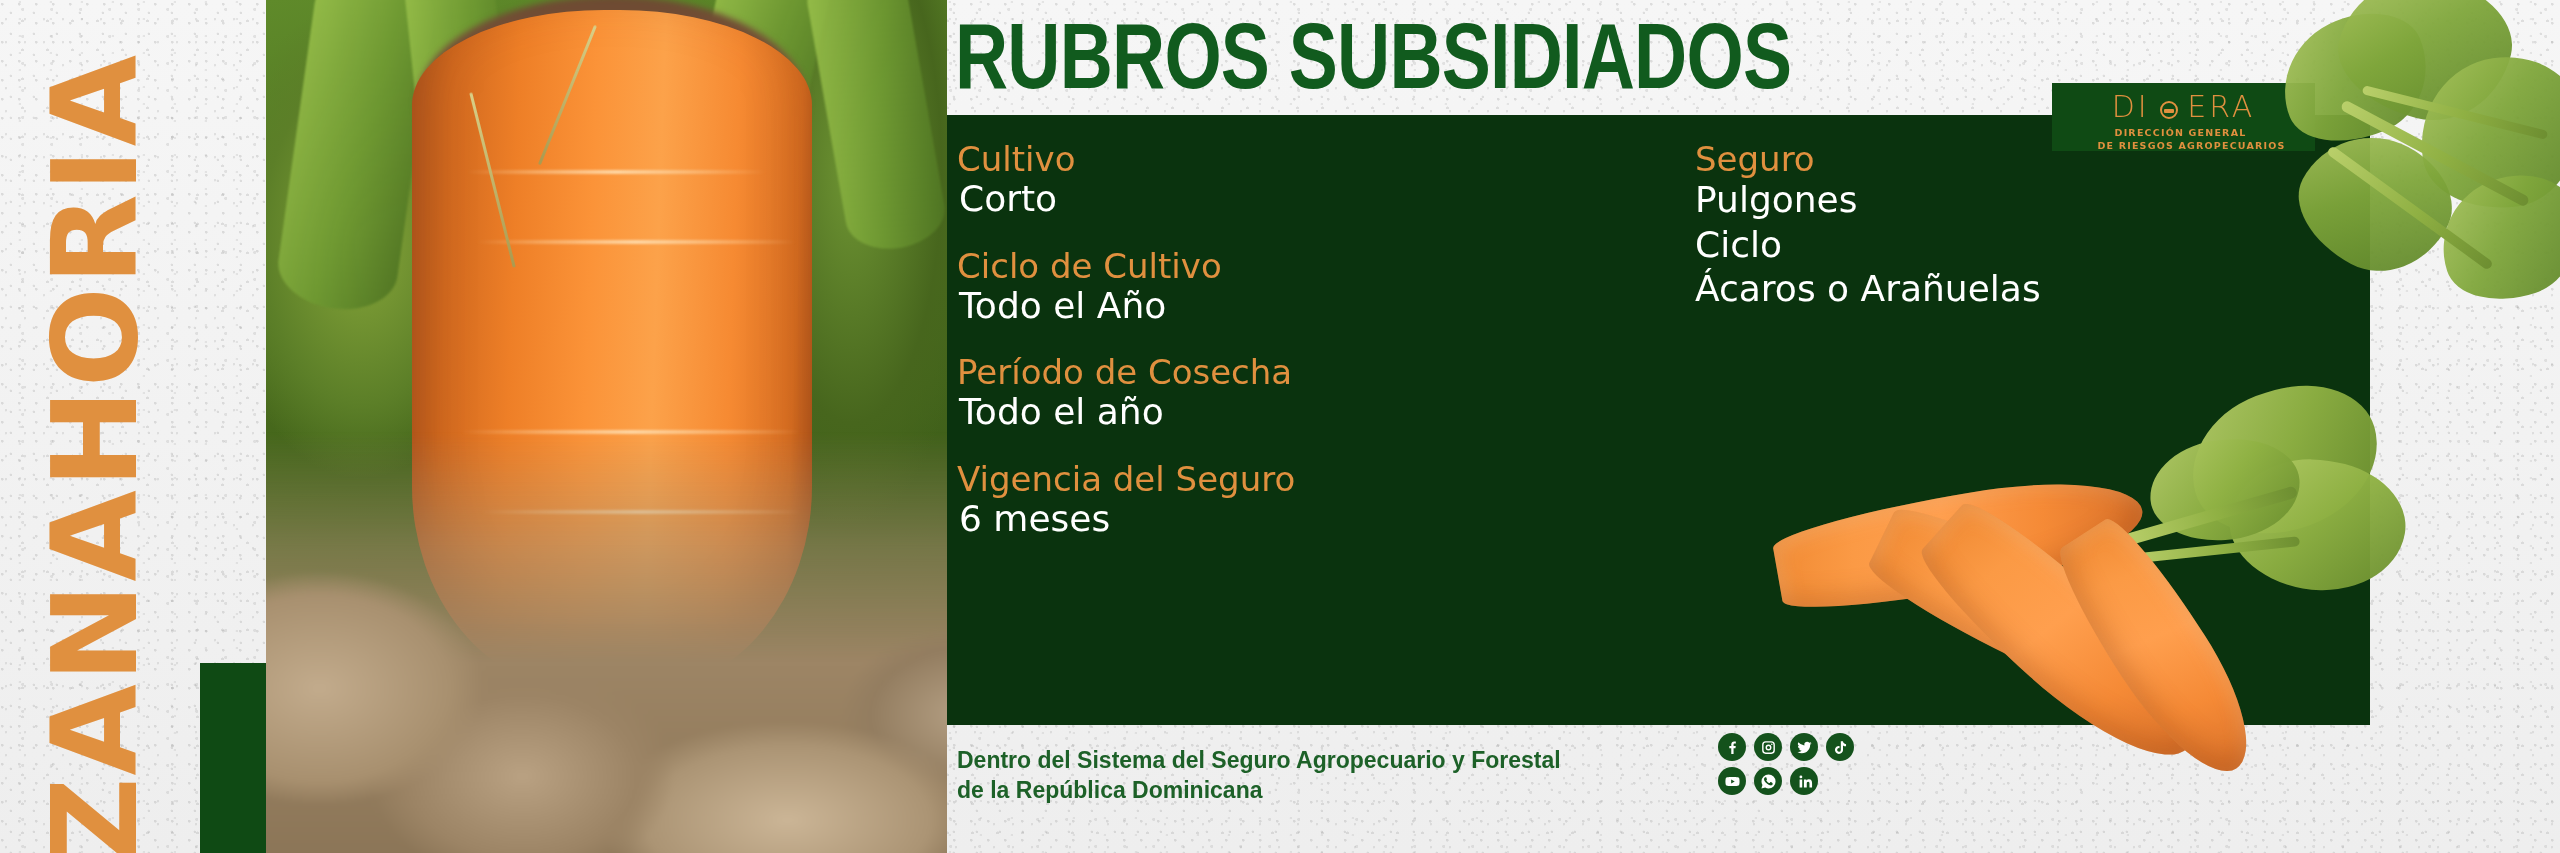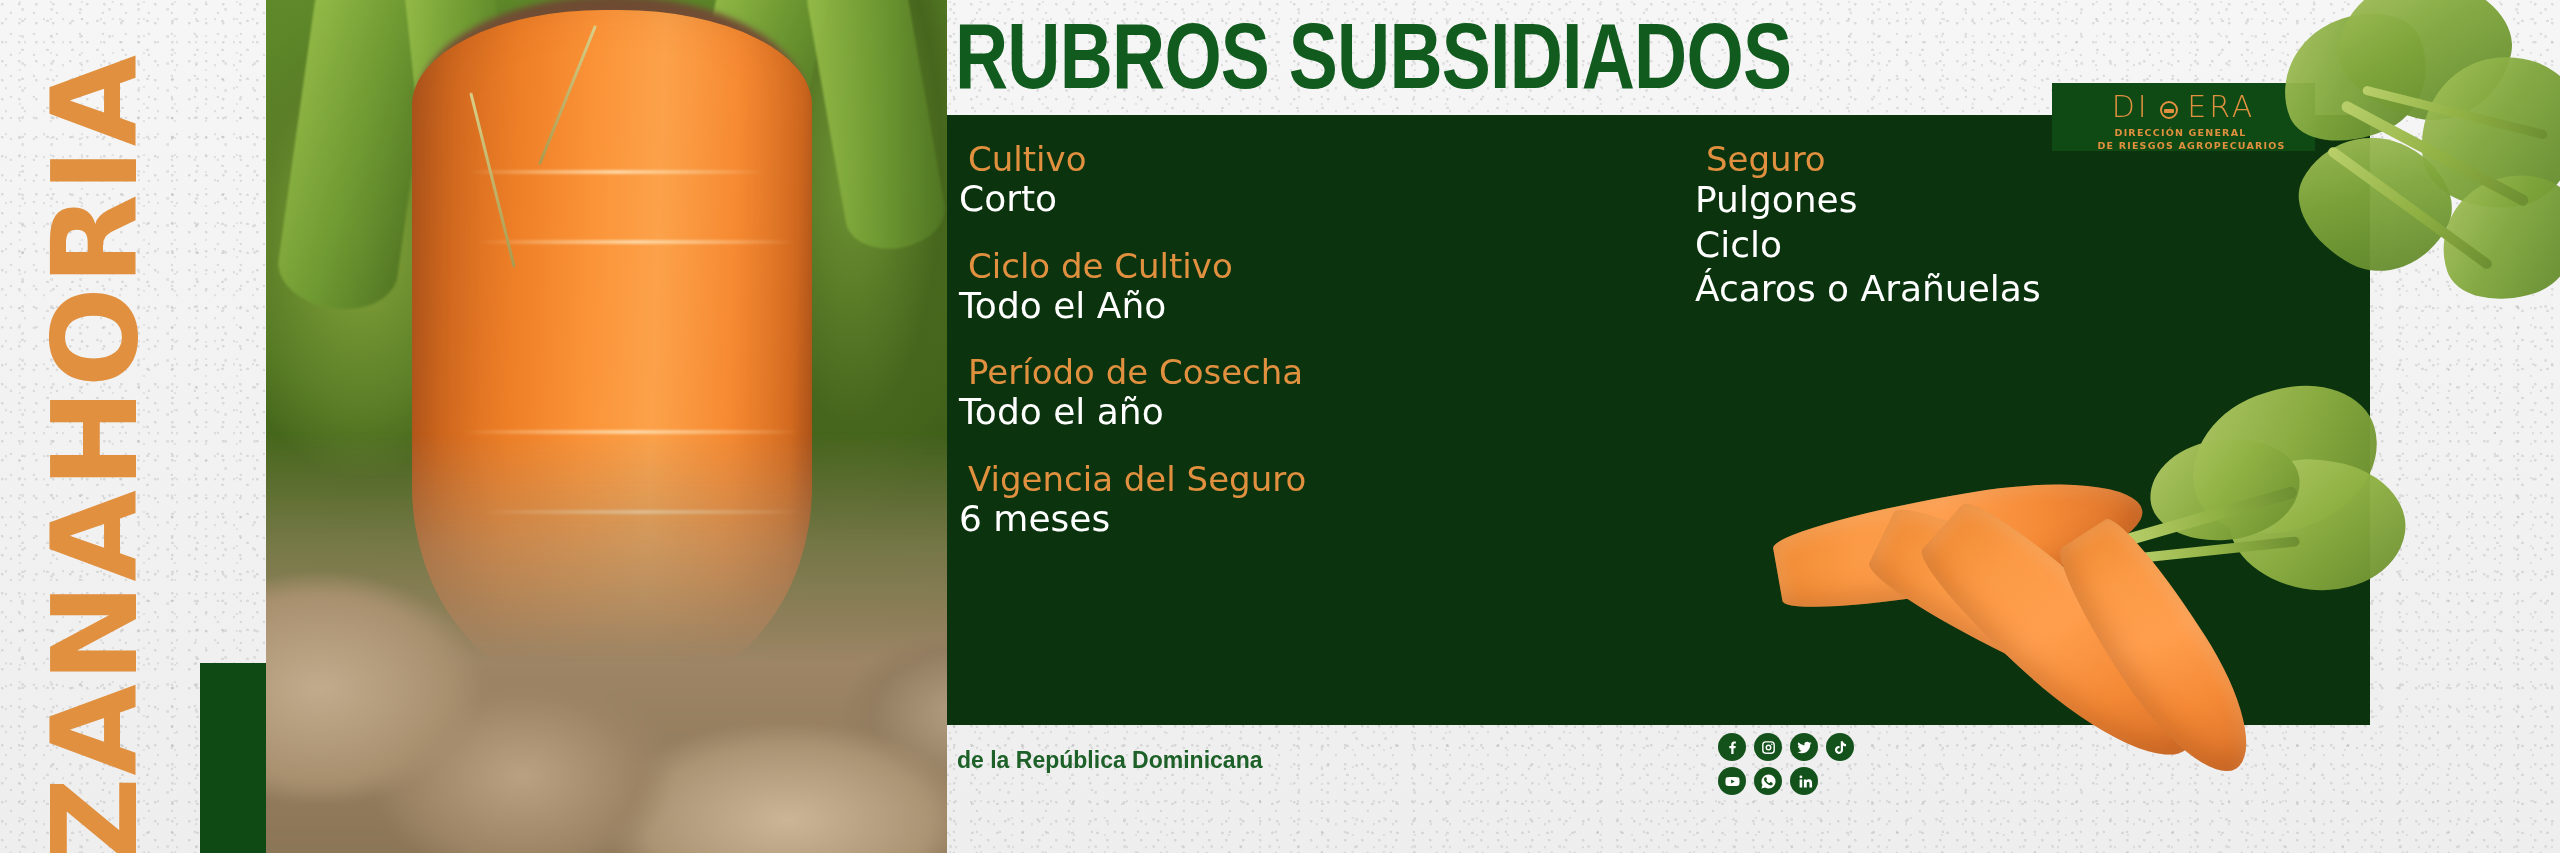--- a/index.html
+++ b/index.html
@@ -146,21 +146,20 @@
   #col-left  { left:957px; top:140px; width:700px; }
   #col-right { left:1695px; top:140px; width:620px; }
 
   .field-group { margin-bottom:26px; }
   .field-label {
     font-family:"DejaVu Sans", sans-serif;
     font-size:34px;
     line-height:1.12;
     color:#e0903f;
     white-space:nowrap;
-    margin-left:11px;
   }
   .field-value {
     font-family:"DejaVu Sans", sans-serif;
     font-size:36px;
     line-height:1.18;
     color:#ffffff;
     white-space:nowrap;
     padding-left:2px;
   }
   .pest-item {
@@ -364,20 +363,21 @@
     <div class="bunch-tops" style="left:390px; top:20px;  width:150px; height:100px; transform:rotate(-4deg);"></div>
     <div class="stalk" style="left:360px; top:90px; width:180px; height:12px; transform:rotate(-16deg);"></div>
     <div class="stalk" style="left:370px; top:125px; width:170px; height:10px; transform:rotate(-6deg);"></div>
     <div class="bc" style="left:15px;  top:75px;  width:370px; height:95px;  transform:rotate(-10deg);"></div>
     <div class="bc" style="left:105px; top:140px; width:330px; height:100px; transform:rotate(26deg);"></div>
     <div class="bc" style="left:140px; top:165px; width:330px; height:105px; transform:rotate(42deg);"></div>
     <div class="bc" style="left:260px; top:185px; width:280px; height:92px;  transform:rotate(57deg);"></div>
   </div>
 
   <div id="footnote">
+    <div>Dentro del Sistema del Seguro Agropecuario y Forestal</div>
     <div>de la República Dominicana</div>
   </div>
 
   <div id="social">
     <div class="social-row">
       <span class="social-icon">
         <svg viewBox="0 0 24 24">
             <path d="M13.5 21v-8h2.7l.4-3.1h-3.1V7.9c0-.9.25-1.5 1.55-1.5h1.65V3.6c-.29-.04-1.27-.12-2.41-.12-2.39 0-4.03 1.46-4.03 4.14V9.9H7.5V13h2.76v8z"></path>
           </svg>
       </span>

